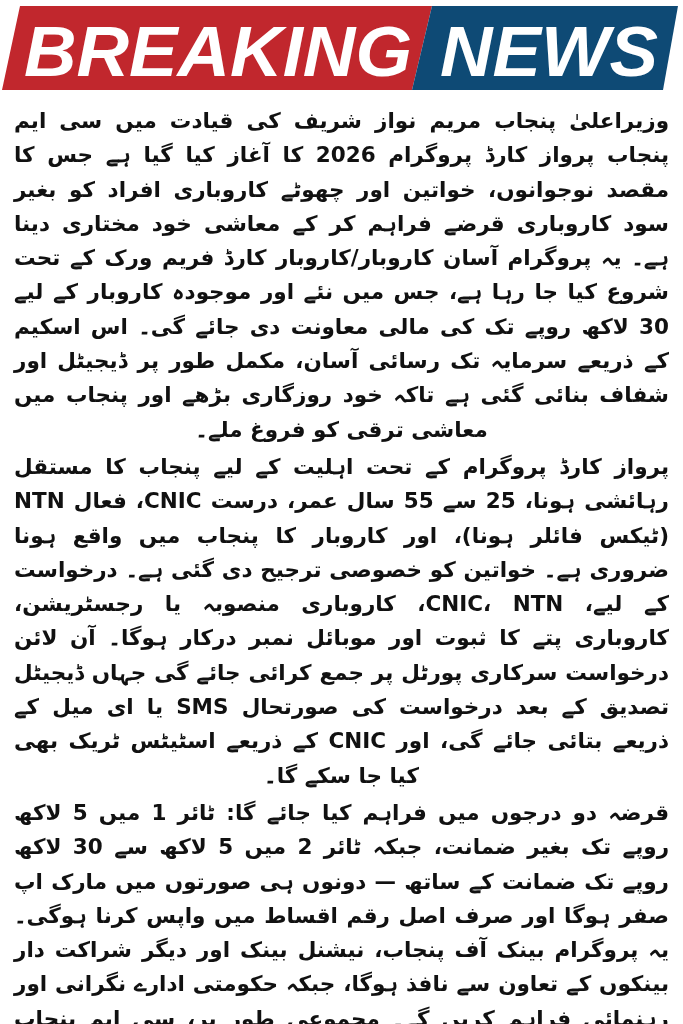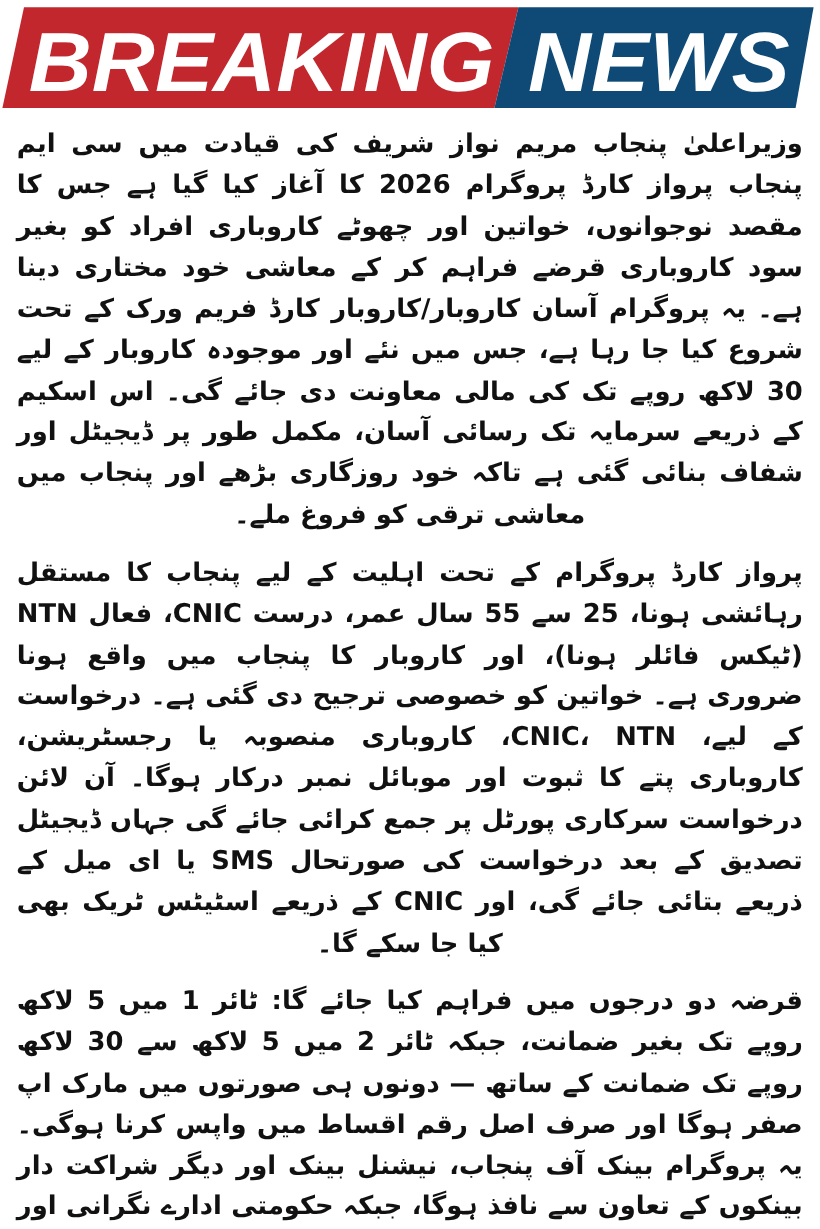--- a/index.html
+++ b/index.html
@@ -7,21 +7,21 @@
   .banner { position:absolute; left:0; top:0; width:556px; height:100px; }
   .banner svg { display:block; }
   .banner-word { font-family:"Liberation Sans", sans-serif; font-weight:700; font-style:italic; fill:#ffffff; }
   .article {
     position:absolute; left:14px; top:104px; width:655px;
     direction:rtl; text-align:justify; text-align-last:center;
     color:#111111; font-family:"DejaVu Sans", sans-serif;
     font-size:21.5px; line-height:34.3px; font-weight:700;
   }
   .para { margin:0; }
-  .para + .para { margin-top:14px; }
+  .para + .para { margin-top:3px; }
 </style>
 </head>
 <body>
 
 <div class="banner">
   <svg width="683" height="100" viewBox="0 0 683 100">
     <polygon points="20,6 432,6 412,90 2,90" fill="#C1272D"></polygon>
     <polygon points="432,6 678,6 663,90 412,90" fill="#0E4A75"></polygon>
     <text class="banner-word" x="24" y="76" font-size="70" textLength="388" lengthAdjust="spacingAndGlyphs">BREAKING</text>
     <text class="banner-word" x="440" y="76" font-size="70" textLength="218" lengthAdjust="spacingAndGlyphs">NEWS</text>

